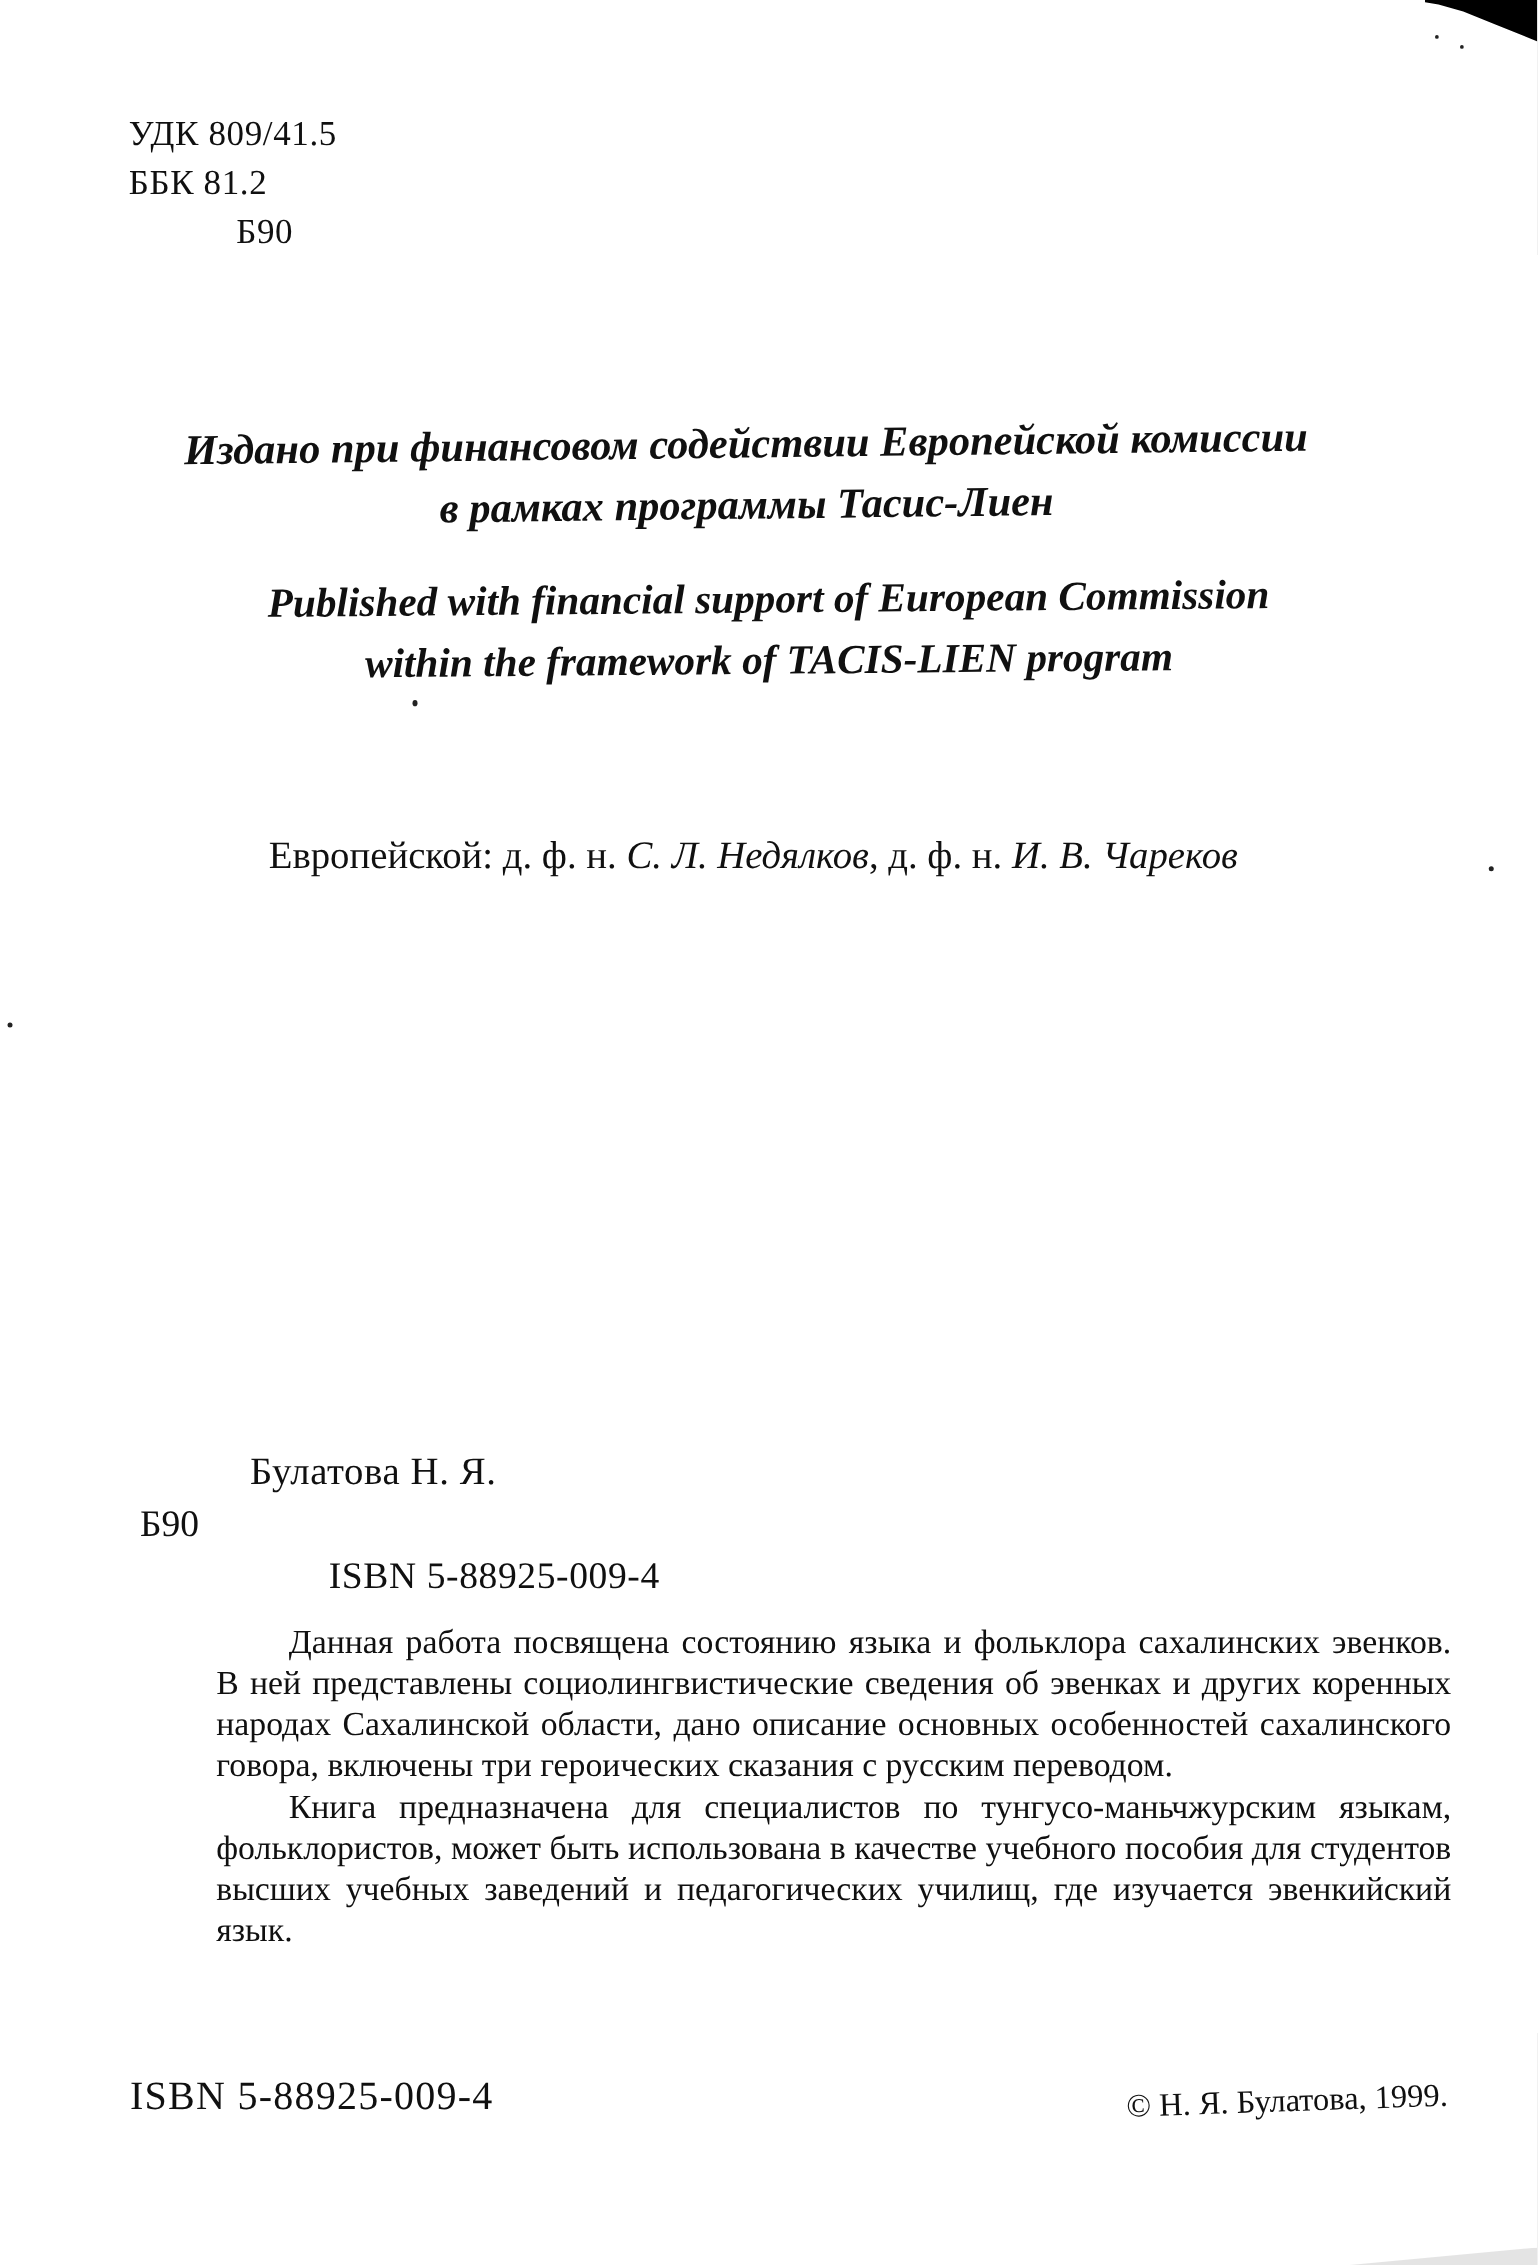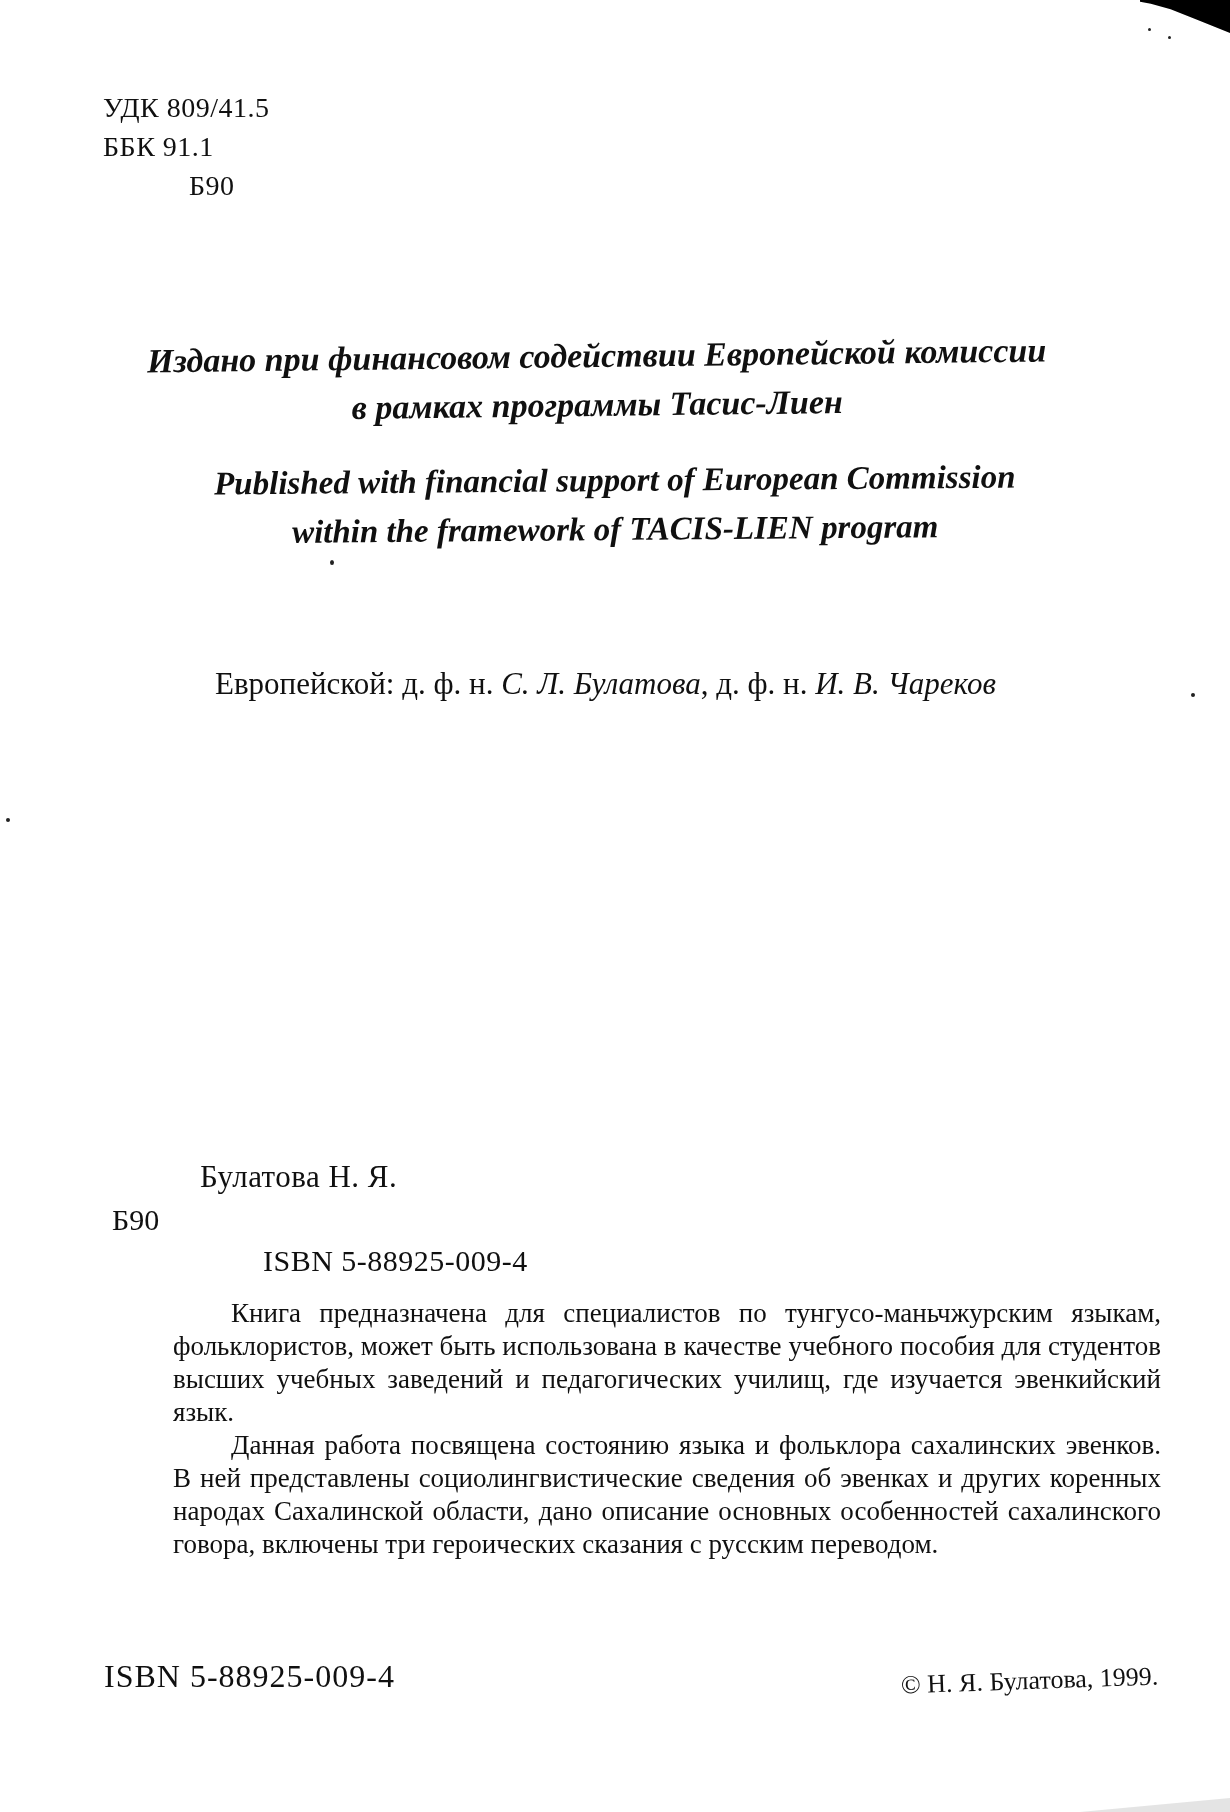--- a/index.html
+++ b/index.html
@@ -93,41 +93,41 @@
   <div class="corner-blob"></div>
   <div class="speck s1"></div>
   <div class="speck s2"></div>
   <div class="speck s3"></div>
   <div class="speck s4"></div>
   <div class="speck s5"></div>
   <div class="corner-sliver"></div>
 
   <div class="udk-block">
     <div>УДК 809/41.5</div>
-    <div>ББК 91.1</div>
+    <div>ББК 81.2</div>
     <div class="shifted">Б90</div>
   </div>
 
   <div class="sponsor ru">
     <div>Издано при финансовом содействии Европейской комиссии</div>
     <div>в рамках программы Тасис-Лиен</div>
   </div>
 
   <div class="sponsor en">
     <div>Published with financial support of European Commission</div>
     <div>within the framework of TACIS-LIEN program</div>
   </div>
 
-  <div class="reviewers"><span>Европейской: д. ф. н. </span><span class="italic">С. Л. Булатова</span><span>, д. ф. н. </span><span class="italic">И. В. Чареков</span></div>
+  <div class="reviewers"><span>Европейской: д. ф. н. </span><span class="italic">С. Л. Недялков</span><span>, д. ф. н. </span><span class="italic">И. В. Чареков</span></div>
 
   <div class="bib-author">Булатова Н. Я.</div>
   <div class="bib-code">Б90</div>
   <div class="bib-isbn">ISBN 5-88925-009-4</div>
 
   <div class="annotation">
+    <p>Данная работа посвящена состоянию языка и фольклора сахалинских эвенков. В ней представлены социолингвистические сведения об эвенках и других коренных народах Сахалинской области, дано описание основных особенностей сахалинского говора, включены три героических сказания с русским переводом.</p>
     <p>Книга предназначена для специалистов по тунгусо-маньчжурским языкам, фольклористов, может быть использована в качестве учебного пособия для студентов высших учебных заведений и педагогических училищ, где изучается эвенкийский язык.</p>
-    <p>Данная работа посвящена состоянию языка и фольклора сахалинских эвенков. В ней представлены социолингвистические сведения об эвенках и других коренных народах Сахалинской области, дано описание основных особенностей сахалинского говора, включены три героических сказания с русским переводом.</p>
   </div>
 
   <div class="footer-isbn">ISBN 5-88925-009-4</div>
   <div class="footer-copy">© Н. Я. Булатова, 1999.</div>
 
 </div>
 
 </body></html>

